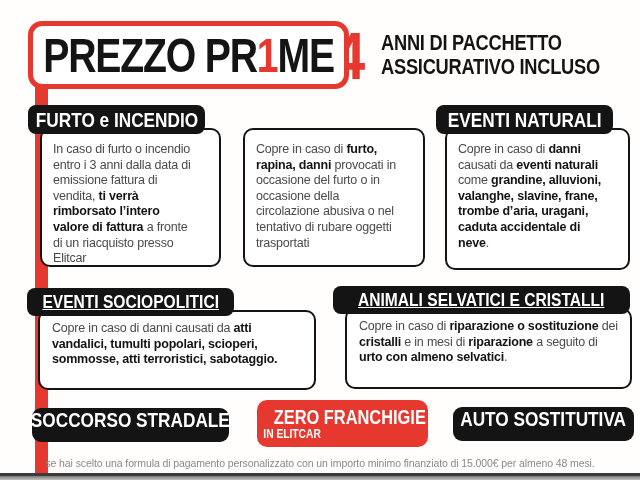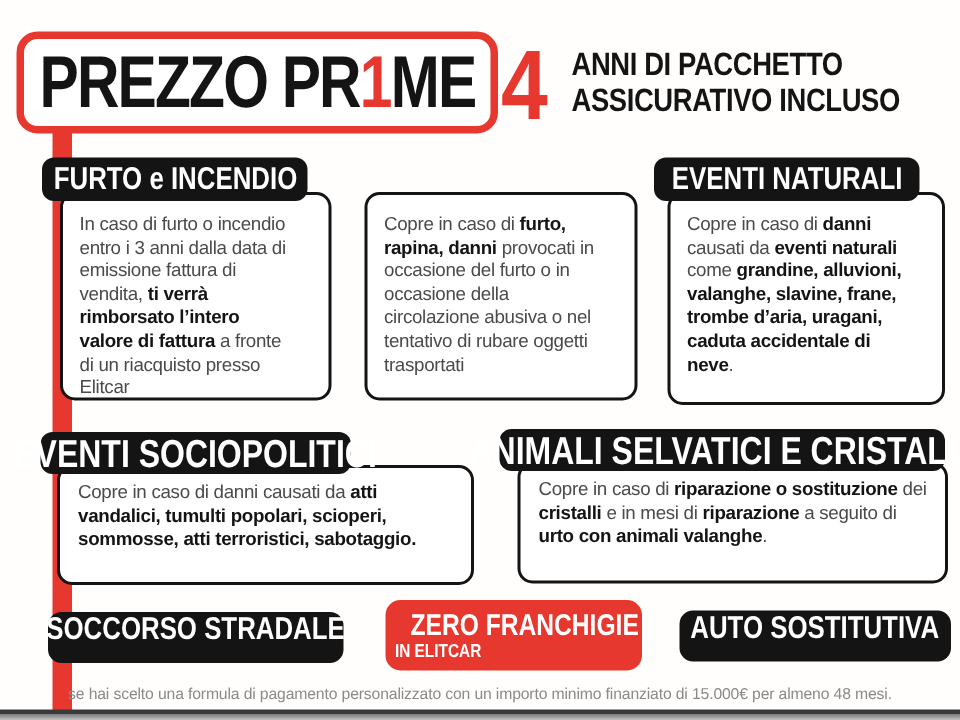--- a/index.html
+++ b/index.html
@@ -11,21 +11,21 @@
   }
   .stage{
     position:relative;width:640px;height:480px;overflow:hidden;background:#fffefd;
   }
   
   .red-stripe{
     position:absolute;left:35px;top:82px;width:13px;height:392px;
     background:#e6382e;z-index:0;
   }
   .title-bubble{
-    position:absolute;left:11px;top:21px;width:321px;height:68px;
+    position:absolute;left:28px;top:21px;width:321px;height:68px;
     box-sizing:border-box;background:#ffffff;border:5px solid #e6382e;
     border-radius:14px;display:flex;align-items:center;justify-content:center;
     z-index:4;
     text-align:center;
   }
   .title-text{
     font-weight:bold;font-size:49px;color:#141414;letter-spacing:-1.5px;
     transform:scaleX(0.80);white-space:nowrap;line-height:1;
   }
   .title-text .accent{color:#e6382e;}
@@ -49,21 +49,21 @@
     color:#4a4a4a;letter-spacing:-0.2px;
   }
   .box .body b{color:#141414;}
   .pill{
     position:absolute;box-sizing:border-box;background:#141414;color:#ffffff;
     border-radius:8px;display:flex;align-items:center;justify-content:center;
     z-index:3;
   }
   .cond{display:inline-block;transform:scaleX(0.82);white-space:nowrap;font-weight:bold;}
   .pill-r1{font-size:21px;}
-  .pill-r2{font-size:26px;}
+  .pill-r2{font-size:19px;text-decoration:underline;}
   .box-1{left:40px;top:128px;width:181px;height:139px;}
   .pill-1{left:28px;top:105px;width:177px;height:29px;}
   .box-2{left:243px;top:128px;width:182px;height:139px;}
   .pill-2{left:231px;top:105px;width:166px;height:29px;}
   .box-3{left:445px;top:128px;width:185px;height:142px;}
   .pill-3{left:436px;top:105px;width:177px;height:29px;}
   .box-4{left:38px;top:310px;width:278px;height:80px;}
   .pill-4{left:27px;top:288px;width:207px;height:28px;}
   .box-5{left:345px;top:308px;width:287px;height:81px;}
   .pill-5{left:333px;top:286px;width:297px;height:28px;}
@@ -131,21 +131,21 @@
   </div>
 
   <div class="box box-4">
     <p class="body"><span>Copre in caso di danni causati da </span><b>atti vandalici, tumulti popolari, scioperi, sommosse, atti terroristici, sabotaggio.</b></p>
   </div>
   <div class="pill pill-4 pill-r2">
     <span class="cond">EVENTI SOCIOPOLITICI</span>
   </div>
 
   <div class="box box-5">
-    <p class="body"><span>Copre in caso di </span><b>riparazione o sostituzione</b><span> dei </span><b>cristalli</b><span> e in mesi di </span><b>riparazione</b><span> a seguito di </span><b>urto con animali valanghe</b><span>.</span></p>
+    <p class="body"><span>Copre in caso di </span><b>riparazione o sostituzione</b><span> dei </span><b>cristalli</b><span> e in mesi di </span><b>riparazione</b><span> a seguito di </span><b>urto con almeno selvatici</b><span>.</span></p>
   </div>
   <div class="pill pill-5 pill-r2">
     <span class="cond">ANIMALI SELVATICI E CRISTALLI</span>
   </div>
 
   <div class="ribbon ribbon-black ribbon-soccorso">
     <span class="cond">SOCCORSO STRADALE</span>
   </div>
   <div class="ribbon ribbon-zero">
     <span class="line1"><span class="cond">ZERO FRANCHIGIE</span></span>

